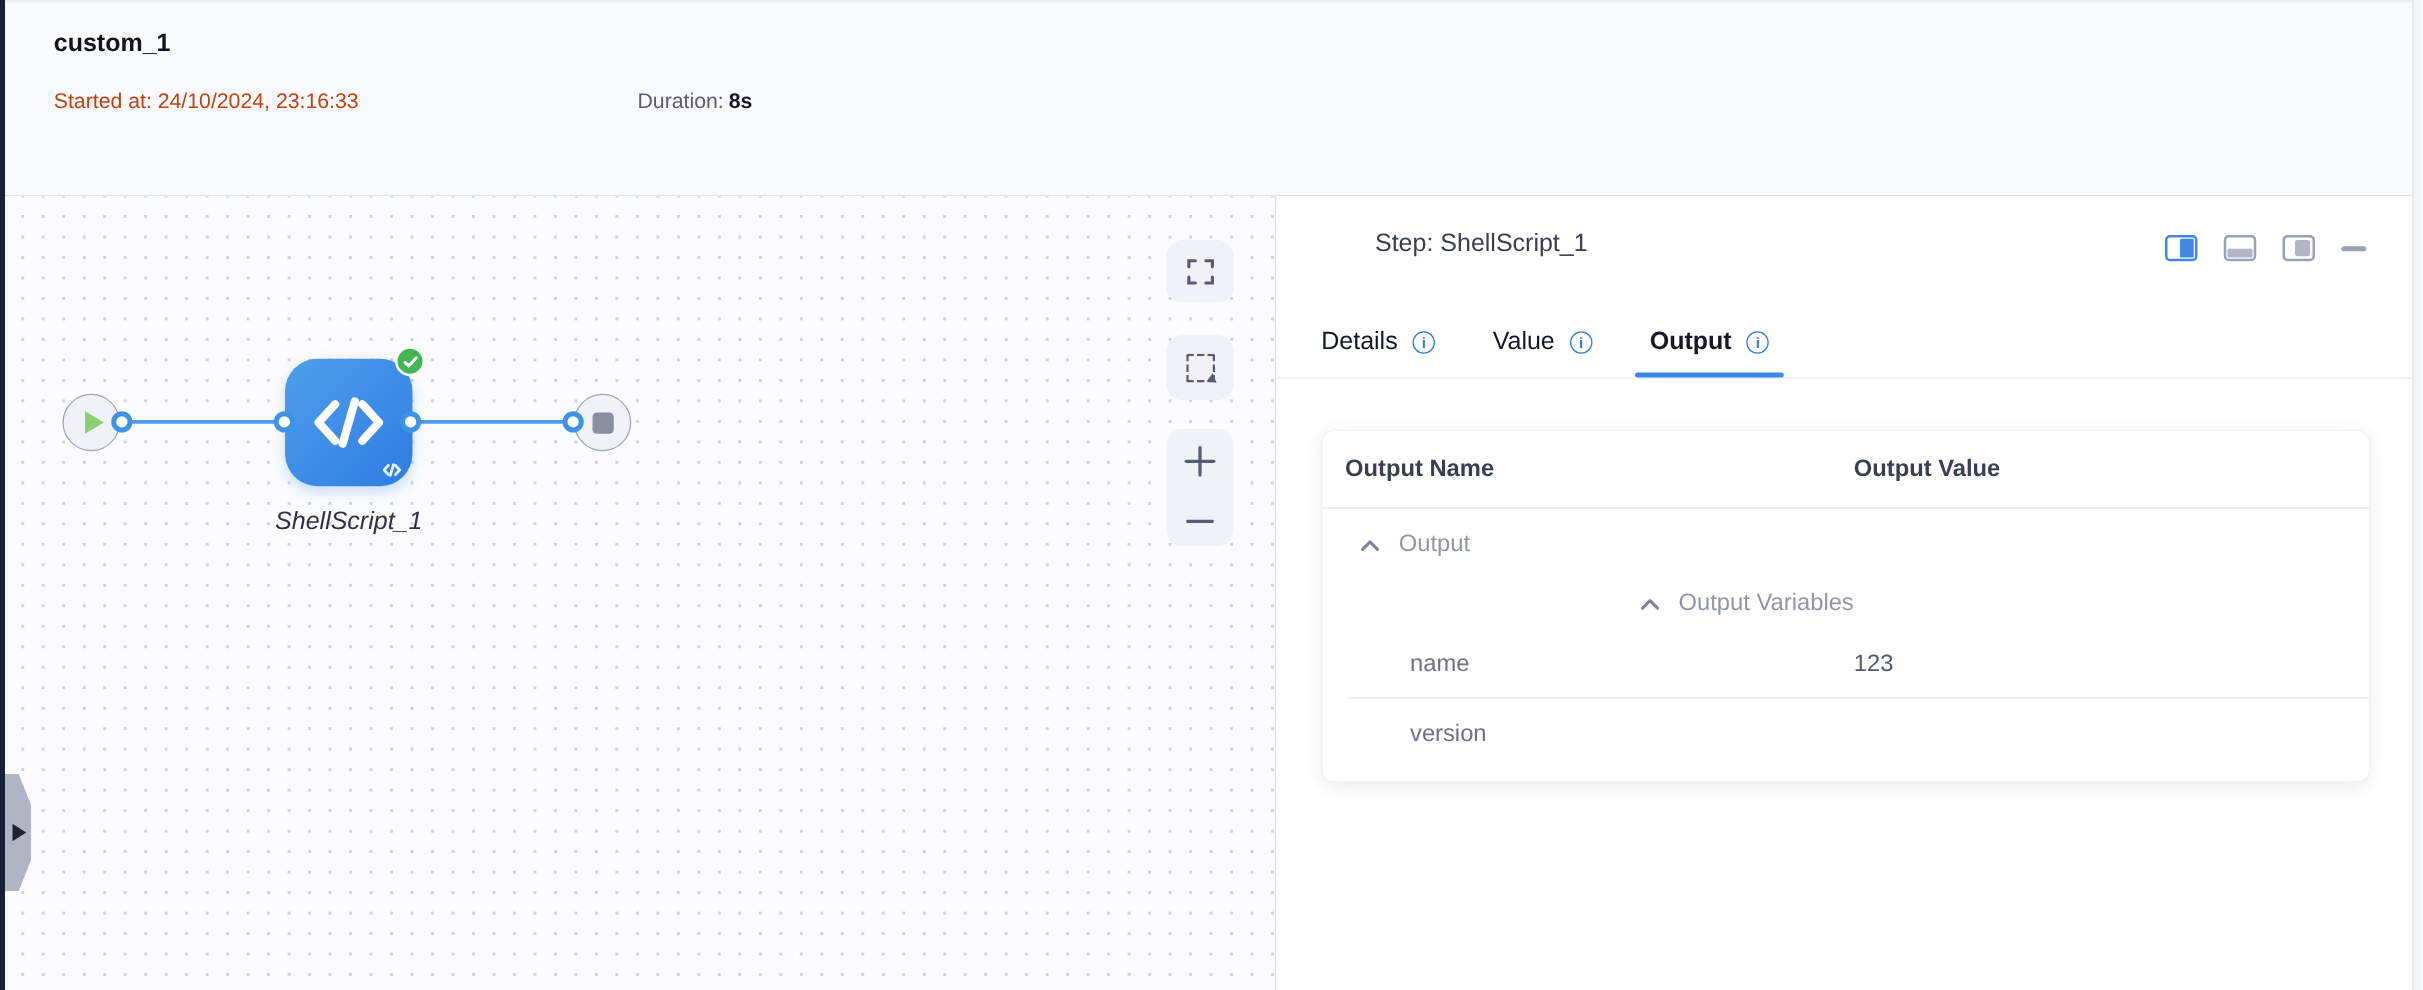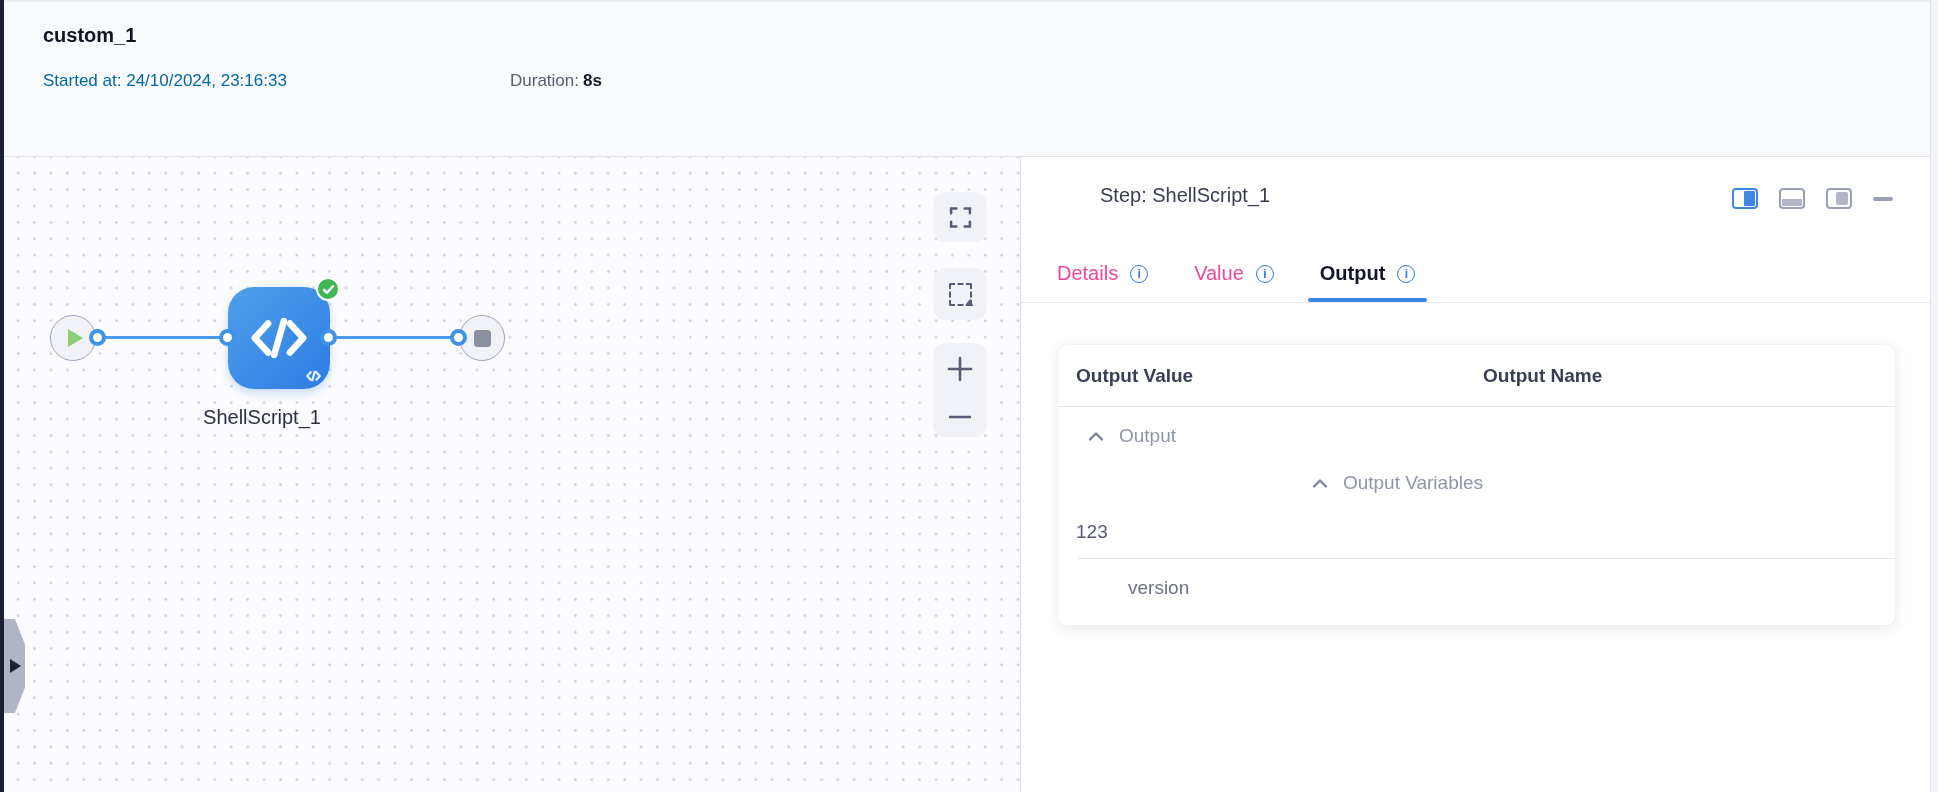--- a/index.html
+++ b/index.html
@@ -11,21 +11,21 @@
 
   
   .left-rail { position:absolute; left:0; top:0; width:4px; height:792px; background:#1a1f33; z-index:60; }
 
   
   .app-header {
     position:absolute; left:4px; right:8px; top:0; height:157px;
     background:#f9fafd; border-top:2px solid #eceef4; border-bottom:1px solid #e2e4ec;
   }
   .run-title { position:absolute; left:39px; top:22px; font-size:20px; font-weight:700; color:#0f1322; }
-  .run-meta  { position:absolute; left:39px; top:69px; font-size:17px; color:#0369a1; }
+  .run-meta  { position:absolute; left:39px; top:69px; font-size:17px; color:#c2410c; }
   .run-duration { position:absolute; left:506px; top:69px; font-size:17px; color:#575c72; }
   .run-duration b { color:#15182a; font-weight:700; margin-left:4px; }
 
   
   .canvas {
     position:absolute; left:4px; top:157px; width:1017px; height:635px;
     background:#fcfcfe;
     background-image:radial-gradient(circle, #cdd1e0 1.3px, transparent 1.4px);
     background-size:16.4px 16.4px; background-position:6px 8px;
     border-right:1px solid #dcdfe8;
@@ -49,22 +49,22 @@
     box-shadow:0 4px 10px rgba(45,124,226,.25);
     display:flex; align-items:center; justify-content:center; z-index:2;
   }
   .node-subicon { position:absolute; right:9px; bottom:7px; opacity:.9; }
   .status-badge {
     position:absolute; right:-10px; top:-10px; width:24px; height:24px; border-radius:50%;
     background:#43b654; border:2.5px solid #ffffff;
     display:flex; align-items:center; justify-content:center;
   }
   .node-label {
-    position:absolute; left:258px; top:249px; transform:translateX(-50%);
-    font-size:20px; color:#2c3044; white-space:nowrap; z-index:2;
+    position:absolute; left:275px; top:249px; transform:translateX(-50%);
+    font-size:20px; color:#2c3044; white-space:nowrap; z-index:2;font-style:italic;
   }
 
   
   .ctrl-btn {
     position:absolute; left:929px; width:54px; background:#f1f2f8; border-radius:13px;
     display:flex; align-items:center; justify-content:center; z-index:4;
   }
   .btn-fullscreen { top:35px;  height:50px; }
   .btn-marquee    { top:111px; height:52px; }
   .btn-zoomgroup  { top:186px; height:94px; flex-direction:column; justify-content:space-between; padding:13px 0 17px; }
@@ -88,21 +88,21 @@
   .li-box { position:relative; width:26px; height:21px; border-radius:4px; }
   .li-split { border:2px solid #3f87e2; background:#fff; }
   .li-split .fill { position:absolute; right:1px; top:1px; bottom:1px; width:11px; background:#3f87e2; border-radius:1px; }
   .li-gray { border:2px solid #9aa0b5; background:#fff; }
   .li-bottom .fill { position:absolute; left:1px; right:1px; bottom:1px; height:7px; background:#b2b6c8; border-radius:1px; }
   .li-right .fill { position:absolute; right:2px; top:2px; bottom:2px; width:12px; background:#b2b6c8; border-radius:2px; }
   .li-dash { width:20px; height:4px; background:#9aa0b5; border-radius:2px; }
 
   .tabs-row { position:absolute; left:0; right:0; top:0; height:146px; border-bottom:1px solid #e7e9f0; }
   .tabs { position:absolute; left:36px; bottom:0; display:flex; gap:46px; }
-  .tab { position:relative; display:flex; align-items:center; gap:12px; padding-bottom:17px; font-size:20px; color:#ec4899; cursor:pointer; }
+  .tab { position:relative; display:flex; align-items:center; gap:12px; padding-bottom:17px; font-size:20px; color:#0f172a; cursor:pointer; }
   .tab.active { font-weight:700; color:#14172a; }
   .tab.active::after { content:""; position:absolute; left:-12px; right:-12px; bottom:0; height:4px; border-radius:3px; background:#3c87e5; }
   .info-icon {
     width:18px; height:18px; border:1.7px solid #2f7add; border-radius:50%;
     color:#2f7add; font-size:12px; font-weight:700; font-style:normal;
     display:flex; align-items:center; justify-content:center; line-height:1;
   }
   .info-icon::before { content:"i"; }
 
   
@@ -245,22 +245,22 @@
         <div class="fill"></div>
       </div>
     <div class="li-box li-gray li-right">
         <div class="fill"></div>
       </div>
     <div class="li-dash"></div>
   </div>
 
   <div class="card">
     <div class="card-head">
+      <div>Output Name</div>
       <div>Output Value</div>
-      <div>Output Name</div>
     </div>
 
     <div class="trow group-row g1">
       <div class="g-inner">
         <svg class="chev" width="16" height="11" viewBox="0 0 16 11" fill="none" stroke="#7d829a" stroke-width="2.4" stroke-linecap="round" stroke-linejoin="round">
           <path d="M2 8.5 L8 2.5 L14 8.5"></path>
         </svg>
         <span>Output</span>
       </div>
       <div></div>
@@ -270,20 +270,21 @@
       <div class="g-inner">
         <svg class="chev" width="16" height="11" viewBox="0 0 16 11" fill="none" stroke="#7d829a" stroke-width="2.4" stroke-linecap="round" stroke-linejoin="round">
           <path d="M2 8.5 L8 2.5 L14 8.5"></path>
         </svg>
         <span>Output Variables</span>
       </div>
       <div></div>
     </div>
 
     <div class="trow kv-row r1">
+      <div class="k">name</div>
       <div class="v">123</div>
     </div>
 
     <div class="row-divider"></div>
 
     <div class="trow kv-row r2">
       <div class="k">version</div>
     </div>
   </div>
 </section>

